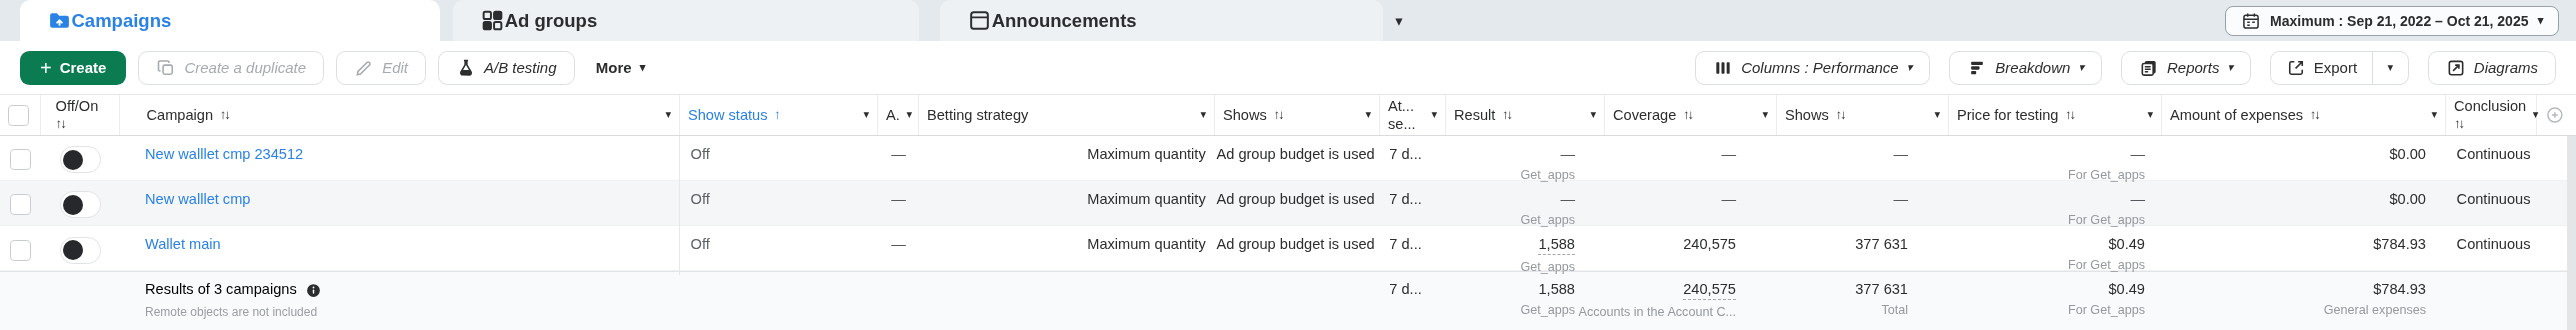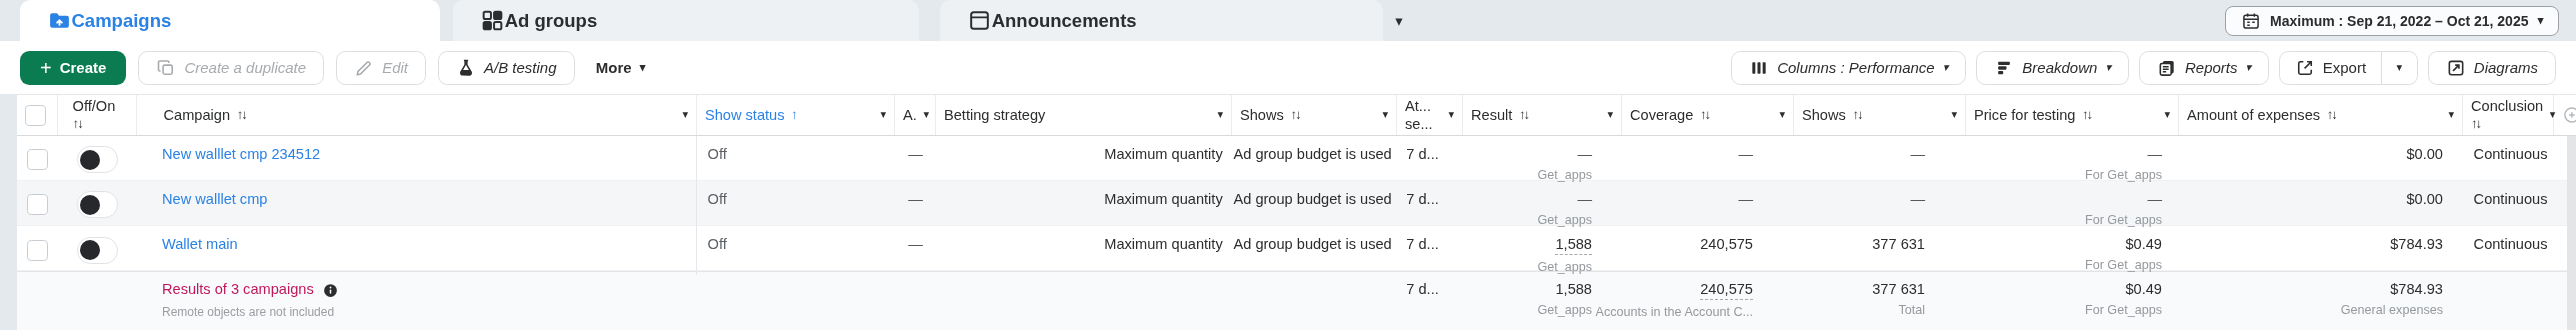--- a/index.html
+++ b/index.html
@@ -29,27 +29,27 @@
   .btn { height:34px; display:flex; align-items:center; gap:8px; padding:0 17px;
          border-radius:9.3px; font-size:15px; background:#fff; border:0; cursor:pointer;
          font-family:inherit; color:#2c2d2e; white-space:nowrap; }
   .btn svg { width:20px; height:20px; }
   .btn.primary { background:#0b7c52; color:#fff; font-weight:700; padding:0 20px; }
   .btn.primary .plus { font-size:20px; font-weight:400; line-height:1; }
   .btn.outline { border:1.3px solid #dcdfe2;font-style:italic; }
   .btn.disabled { color:#a7abaf; }
   .btn.text { padding:0 9.3px; font-weight:600; }
   .btn .lbl { line-height:1; }
-  .right-tools { margin-left:auto; display:flex; align-items:center; gap:10px; }
+  .right-tools { margin-left:auto; display:flex; align-items:center; gap:19px; }
   .split { display:flex; align-items:center; height:34px; border:1.3px solid #dcdfe2; border-radius:9.3px; overflow:hidden; }
   .split .part { height:100%; display:flex; align-items:center; gap:8px; padding:0 14.6px; cursor:pointer; font-size:15px; }
   .split .divider { width:1.3px; height:100%; background:#dcdfe2; }
 
   
-  .table { position:absolute; left:0; right:0; top:94px; bottom:0; background:#fff;margin-left:17px; }
+  .table { position:absolute; left:0; right:0; top:94px; bottom:0; background:#fff; }
   .grid { display:grid; grid-template-columns:41px 79px 560px 198px 41px 296px 165px 66px 159px 172px 172px 213px 284px 91px 37px; }
   .thead { height:42px; border-top:0.7px solid #e4e6e9; border-bottom:0.7px solid #d8dadd; }
   .hcell { display:flex; align-items:center; gap:6.6px; padding:0 8px; font-size:14.6px;
            border-right:0.7px solid #eaecee; cursor:pointer; position:relative; line-height:1.15; }
   .hcell:last-child { border-right:0; }
   .hcell .caret { margin-left:auto; }
   .hcell .stack { display:flex; flex-direction:column; gap:1.3px; }
   .hcell.sorted { color:#2a82e4; }
   .sort { font-size:13.2px; letter-spacing:-2px; }
   .h-campaign { padding-left:26.5px; }
@@ -76,21 +76,21 @@
   .dash { color:#55595e; }
   .link { color:#2a82e4; text-decoration:none; cursor:pointer; white-space:nowrap; }
   .dotted { border-bottom:1.3px dashed #a6a9ad; padding-bottom:0.7px; cursor:pointer; }
 
   .checkbox { width:21px; height:21px; border:1.3px solid #c8ccd0; border-radius:4.6px; background:#fff; display:inline-block; cursor:pointer; }
   .toggle { width:41px; height:26.5px; border:1.3px solid #e0e3e6; border-radius:13.2px; background:#fff; display:inline-flex; align-items:center; padding:0 2px; cursor:pointer; }
   .toggle .knob { width:20px; height:20px; border-radius:50%; background:#26282b; }
 
   .tfoot { height:60px; background:#f9fafb; border-top:0.7px solid #e2e4e7; }
   .tfoot .cell { padding-top:9.3px; }
-  .f-title { display:flex; align-items:center; gap:8px; font-size:14.6px; color:#be185d; white-space:nowrap; }
+  .f-title { display:flex; align-items:center; gap:8px; font-size:14.6px; color:#000000; white-space:nowrap; }
   .f-title svg { width:17px; height:17px; }
   .f-note { font-size:12px; color:#9a9ea2; margin-top:6px; white-space:nowrap; }
 
   .plus-col { justify-content:center; padding-right:9.3px; }
   .plus-col svg { width:20px; height:20px; }
   .vscroll { position:absolute; right:0; top:42px; bottom:0; width:9.3px; background:#e3e5e7; }
 </style>
 </head>
 <body>
 

